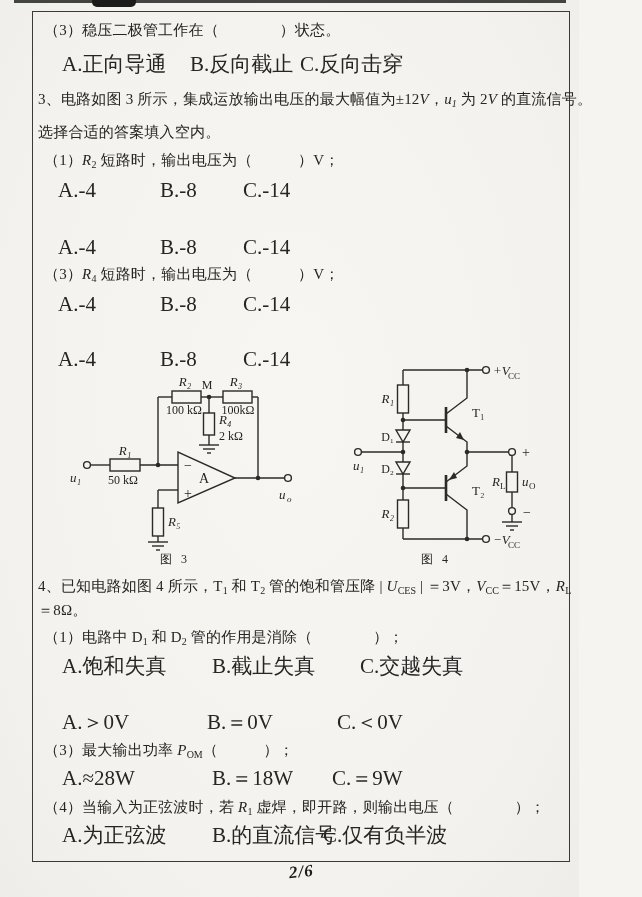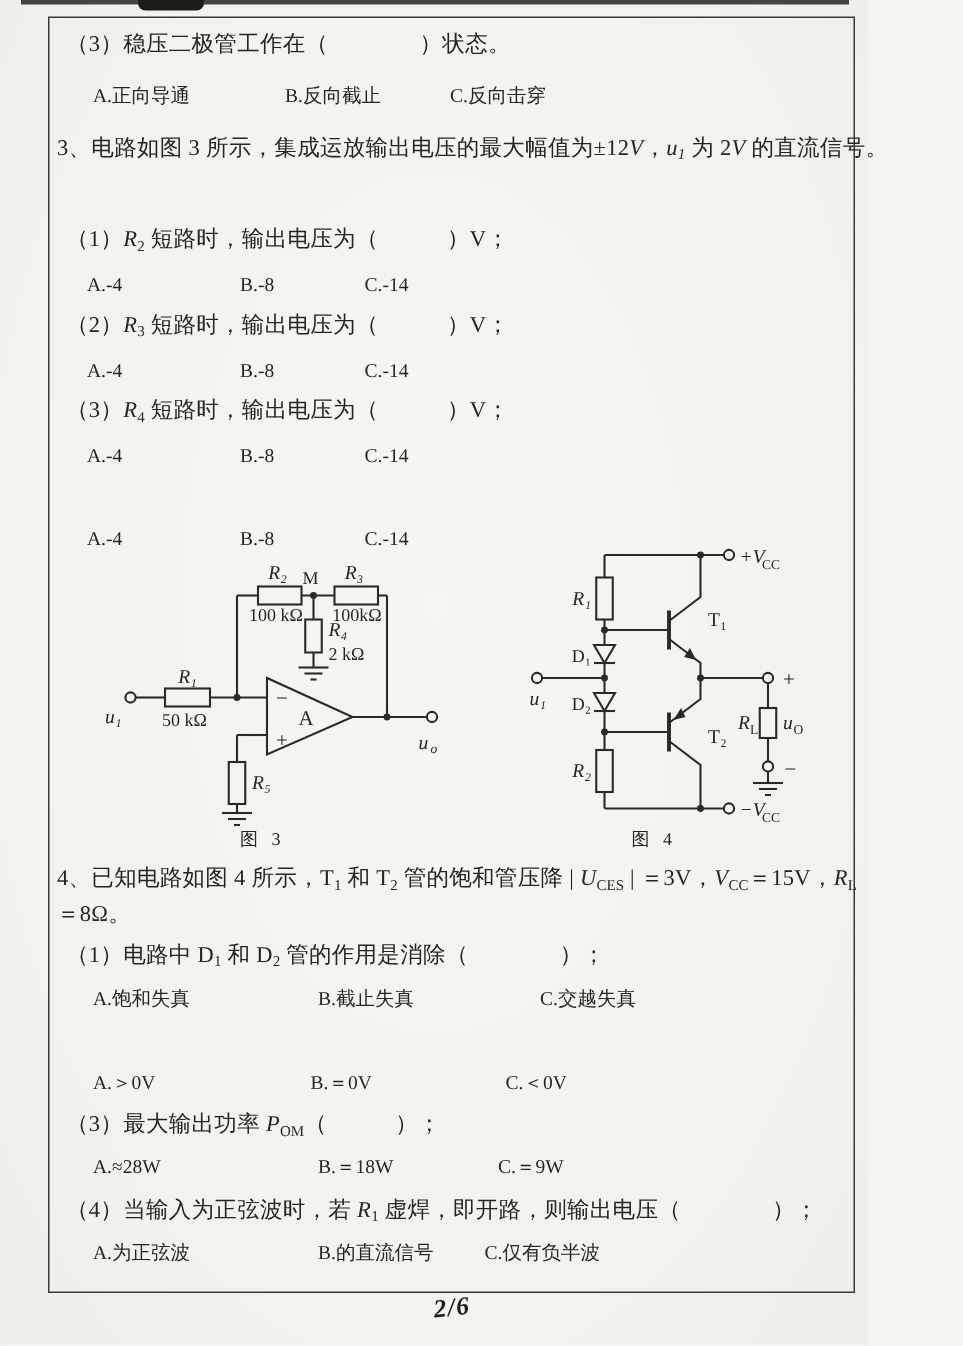--- a/index.html
+++ b/index.html
@@ -18,21 +18,21 @@
   .scan-bar{position:absolute;left:14px;top:0;width:552px;height:3px;background:#242422;opacity:.85;}
   .scan-blob{position:absolute;left:92px;top:0;width:44px;height:7px;background:#1b1b19;border-radius:0 0 5px 5px;}
   .border-box{
     position:absolute;left:32px;top:11px;width:536px;height:849px;
     border:1.5px solid #3b3a38;
   }
   .line{
     position:absolute;font-size:15px;line-height:20px;white-space:nowrap;
     letter-spacing:0.2px;
   }
-  .opt{position:absolute;font-size:13px;line-height:20px;white-space:nowrap;}
+  .opt{position:absolute;font-size:21px;line-height:20px;white-space:nowrap;}
   .sg-n{font-style:normal;}
   .sg-i{font-style:italic;}
   .sg-sub{font-size:10px;vertical-align:-3px;letter-spacing:0;}
   .sg-isub{font-size:10px;vertical-align:-3px;font-style:italic;letter-spacing:0;}
   .fig-caption{position:absolute;font-size:12px;letter-spacing:3px;white-space:nowrap;}
   .page-num{
     position:absolute;font-size:17px;font-style:italic;font-weight:bold;
     transform:rotate(-6deg);color:#1d1d1b;letter-spacing:1px;
   }
   svg{position:absolute;overflow:visible;}
@@ -51,27 +51,27 @@
   <div class="scan-bar"></div>
   <div class="scan-blob"></div>
   <div class="border-box"></div>
 
   <div class="line" style="left:44px;top:20px"><span class="sg-n">（3）稳压二极管工作在（　　　　）状态。</span></div>
   <span class="opt" style="left:62px;top:54px">A.正向导通</span>
   <span class="opt" style="left:190px;top:54px">B.反向截止</span>
   <span class="opt" style="left:300px;top:54px">C.反向击穿</span>
 
   <div class="line" style="left:38px;top:89px"><span class="sg-n">3、电路如图 3 所示，集成运放输出电压的最大幅值为±12</span><span class="sg-i">V</span><span class="sg-n">，</span><span class="sg-i">u</span><span class="sg-isub">1</span><span class="sg-n"> 为 2</span><span class="sg-i">V</span><span class="sg-n"> 的直流信号。</span></div>
+  <div class="line" style="left:38px;top:122px">选择合适的答案填入空内。</div>
 
   <div class="line" style="left:44px;top:150px"><span class="sg-n">（1）</span><span class="sg-i">R</span><span class="sg-sub">2</span><span class="sg-n"> 短路时，输出电压为（　　　）V；</span></div>
   <span class="opt" style="left:58px;top:180px">A.-4</span>
   <span class="opt" style="left:160px;top:180px">B.-8</span>
   <span class="opt" style="left:243px;top:180px">C.-14</span>
 
-  <div class="line" style="left:44px;top:207px"><span class="sg-n">（2）</span><span class="sg-i">R</span><span class="sg-sub">3</span><span class="sg-n"> 短路时，输出电压为（　　　）V；</span></div>
   <span class="opt" style="left:58px;top:237px">A.-4</span>
   <span class="opt" style="left:160px;top:237px">B.-8</span>
   <span class="opt" style="left:243px;top:237px">C.-14</span>
 
   <div class="line" style="left:44px;top:264px"><span class="sg-n">（3）</span><span class="sg-i">R</span><span class="sg-sub">4</span><span class="sg-n"> 短路时，输出电压为（　　　）V；</span></div>
   <span class="opt" style="left:58px;top:294px">A.-4</span>
   <span class="opt" style="left:160px;top:294px">B.-8</span>
   <span class="opt" style="left:243px;top:294px">C.-14</span>
 
   <span class="opt" style="left:58px;top:349px">A.-4</span>

